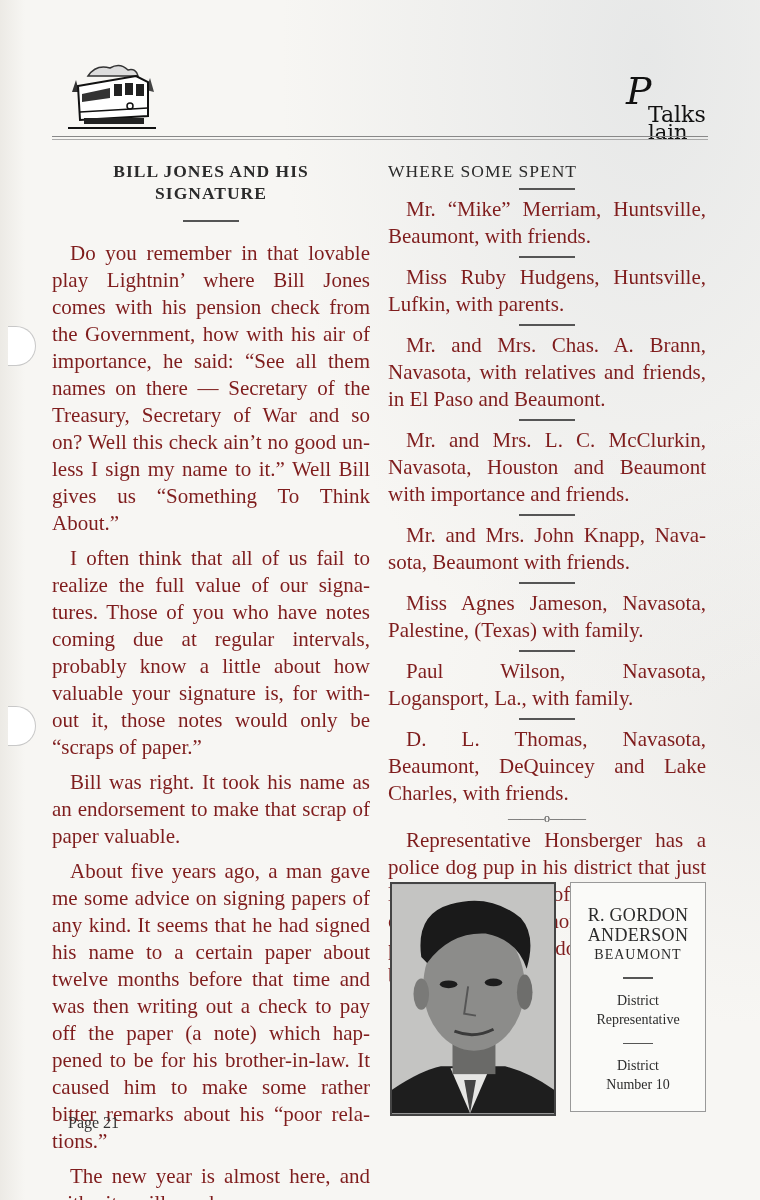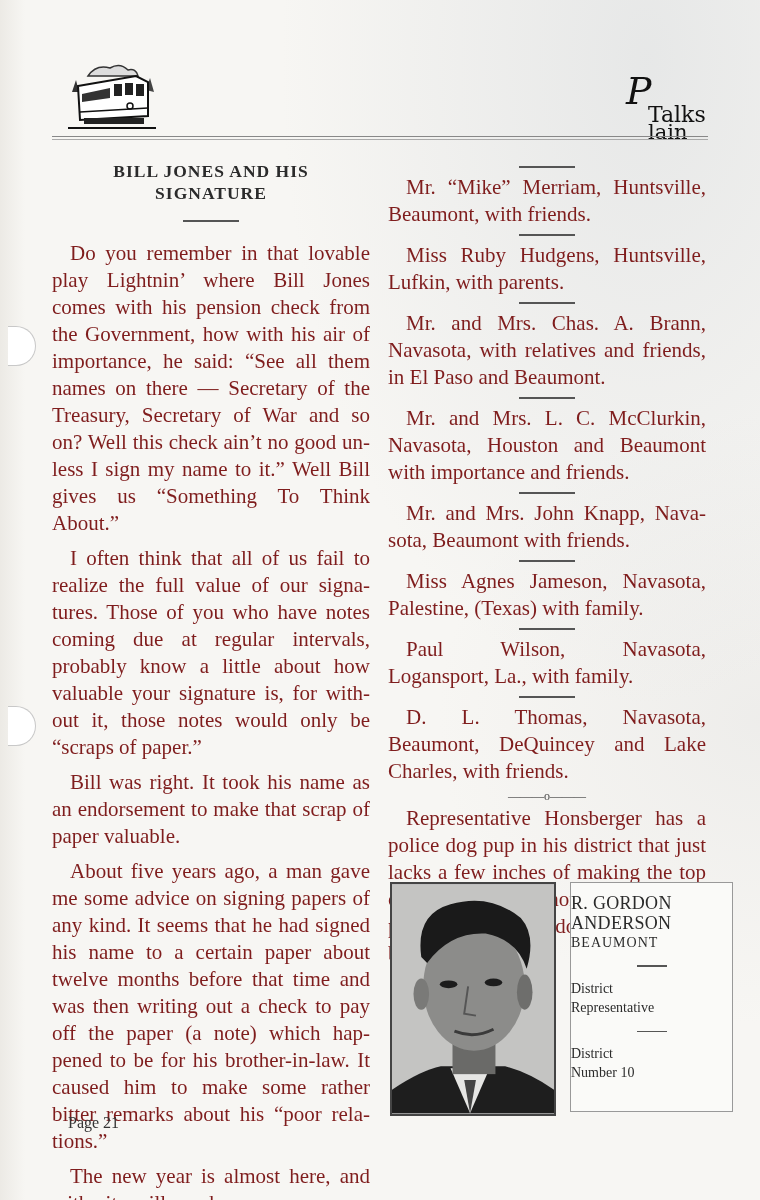--- a/index.html
+++ b/index.html
@@ -55,23 +55,23 @@
       font-size: 21px; line-height: 27px; text-align: justify;
       text-indent: 18px; color: #7f1d1d; hyphens: manual;
     }
     .entry { margin: 0; }
     .page-num { position: absolute; left: 68px; top: 1114px; font-size: 16px; color: #333; }
     .photo {
       position: absolute; left: 390px; top: 882px; width: 166px; height: 234px;
       border: 2px solid #444; background: #bdbdbd; overflow: hidden;
     }
     .card {
-      position: absolute; left: 570px; top: 882px; width: 163px; height: 230px;
+      position: absolute; left: 570px; top: 882px; width: 136px; height: 230px;
       border: 1px solid #999; background: #fafaf8;
-      text-align: left; padding-top: 10px; color: #2b2b2b;
+      text-align: center; padding-top: 22px; color: #2b2b2b;
     }
     .card .name { font-size: 18px; line-height: 20px; letter-spacing: 0.3px; }
     .card .city { font-size: 14px; letter-spacing: 1px; margin-top: 2px; }
     .card .mini-div { width: 30px; height: 1.5px; background: #555; margin: 14px auto 12px; }
     .card .role { font-size: 14px; line-height: 19px; }
   </style>
 </head>
 <body>
 
 <div class="page-shade"></div>
@@ -109,20 +109,21 @@
   <div class="divider" style="margin-top:16px;margin-bottom:18px;"></div>
   <p class="body">Do you remember in that lovable play Lightnin’ where Bill Jones comes with his pension check from the Government, how with his air of importance, he said: “See all them names on there — Secretary of the Treasury, Secretary of War and so on? Well this check ain’t no good un-less I sign my name to it.” Well Bill gives us “Something To Think About.”</p>
   <p class="body" style="margin-top:8px;">I often think that all of us fail to realize the full value of our signa-tures. Those of you who have notes coming due at regular intervals, probably know a little about how valuable your signature is, for with-out it, those notes would only be “scraps of paper.”</p>
   <p class="body" style="margin-top:8px;">Bill was right. It took his name as an endorsement to make that scrap of paper valuable.</p>
   <p class="body" style="margin-top:8px;">About five years ago, a man gave me some advice on signing papers of any kind. It seems that he had signed his name to a certain paper about twelve months before that time and was then writing out a check to pay off the paper (a note) which hap-pened to be for his brother-in-law. It caused him to make some rather bitter remarks about his “poor rela-tions.”</p>
   <p class="body" style="margin-top:8px;">The new year is almost here, and with it will perhaps come some obliga-tions, so this month’s “Something To Think About” article urges you to guard your signature with care for it is indeed very valuable—to the other man, when you sign it, unless it hap-pens to be on a piece of paper like the one that came to Bill.—From The SWECO Engraver.</p>
 </div>
 
 <div class="col col-right">
   <h2 class="title">
+    <span class="t1">WHERE SOME SPENT</span>
   </h2>
   <div class="divider" style="margin-top:6px;margin-bottom:6px;"></div>
   <p class="body entry">Mr. “Mike” Merriam, Huntsville, Beaumont, with friends.</p>
   <div class="divider" style="margin:6px auto;"></div>
   <p class="body entry">Miss Ruby Hudgens, Huntsville, Lufkin, with parents.</p>
   <div class="divider" style="margin:6px auto;"></div>
   <p class="body entry">Mr. and Mrs. Chas. A. Brann, Navasota, with relatives and friends, in El Paso and Beaumont.</p>
   <div class="divider" style="margin:6px auto;"></div>
   <p class="body entry">Mr. and Mrs. L. C. McClurkin, Navasota, Houston and Beaumont with importance and friends.</p>
   <div class="divider" style="margin:6px auto;"></div>

